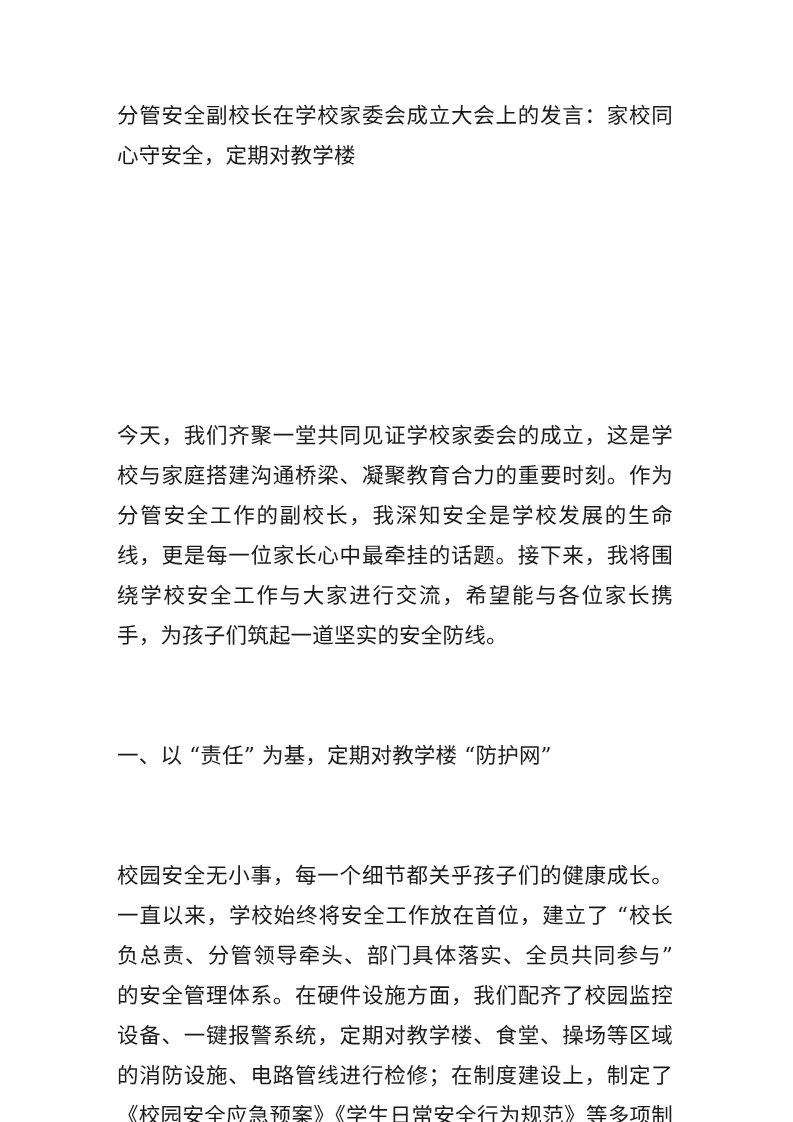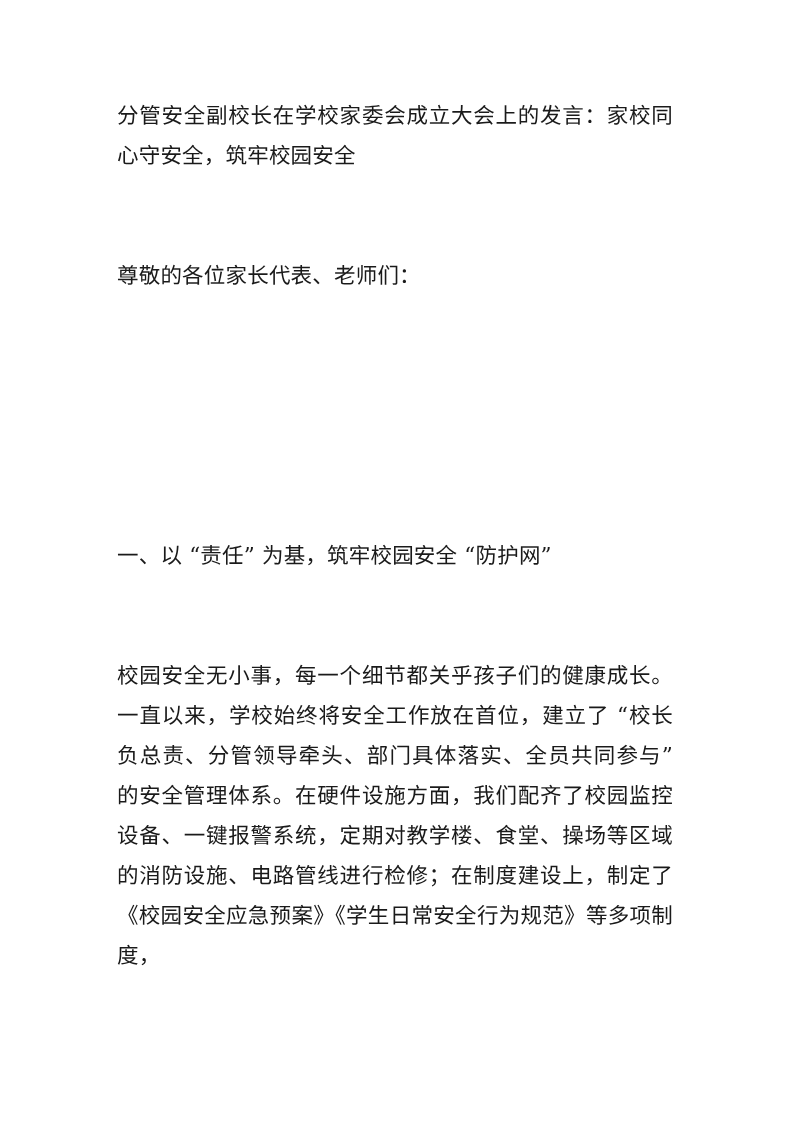--- a/index.html
+++ b/index.html
@@ -40,34 +40,34 @@
   
   .gap-lg { height: 80px; }
   .gap-md { height: 80px; }
 </style>
 </head>
 <body>
 
 <div class="page">
   <div class="content">
 
-    <p class="block title">分管安全副校长在学校家委会成立大会上的发言：家校同心守安全，筑牢校园安全</p>
+    <p class="block title">分管安全副校长在学校家委会成立大会上的发言：家校同心守安全，定期对教学楼</p>
 
     <div class="gap-lg"></div>
-
-    <p class="block">尊敬的各位家长代表、老师们：</p>
-
-    <div class="gap-md"></div>
 
 
     <div class="gap-md"></div>
 
 
     <div class="gap-md"></div>
 
-    <p class="block">一、以 “责任” 为基，筑牢校园安全 “防护网”</p>
+    <p class="block">今天，我们齐聚一堂共同见证学校家委会的成立，这是学校与家庭搭建沟通桥梁、凝聚教育合力的重要时刻。作为分管安全工作的副校长，我深知安全是学校发展的生命线，更是每一位家长心中最牵挂的话题。接下来，我将围绕学校安全工作与大家进行交流，希望能与各位家长携手，为孩子们筑起一道坚实的安全防线。</p>
+
+    <div class="gap-md"></div>
+
+    <p class="block">一、以 “责任” 为基，定期对教学楼 “防护网”</p>
 
     <div class="gap-md"></div>
 
     <p class="block">校园安全无小事，每一个细节都关乎孩子们的健康成长。一直以来，学校始终将安全工作放在首位，建立了 “校长负总责、分管领导牵头、部门具体落实、全员共同参与” 的安全管理体系。在硬件设施方面，我们配齐了校园监控设备、一键报警系统，定期对教学楼、食堂、操场等区域的消防设施、电路管线进行检修；在制度建设上，制定了《校园安全应急预案》《学生日常安全行为规范》等多项制度，</p>
 
   </div>
 </div>
 
 </body></html>

